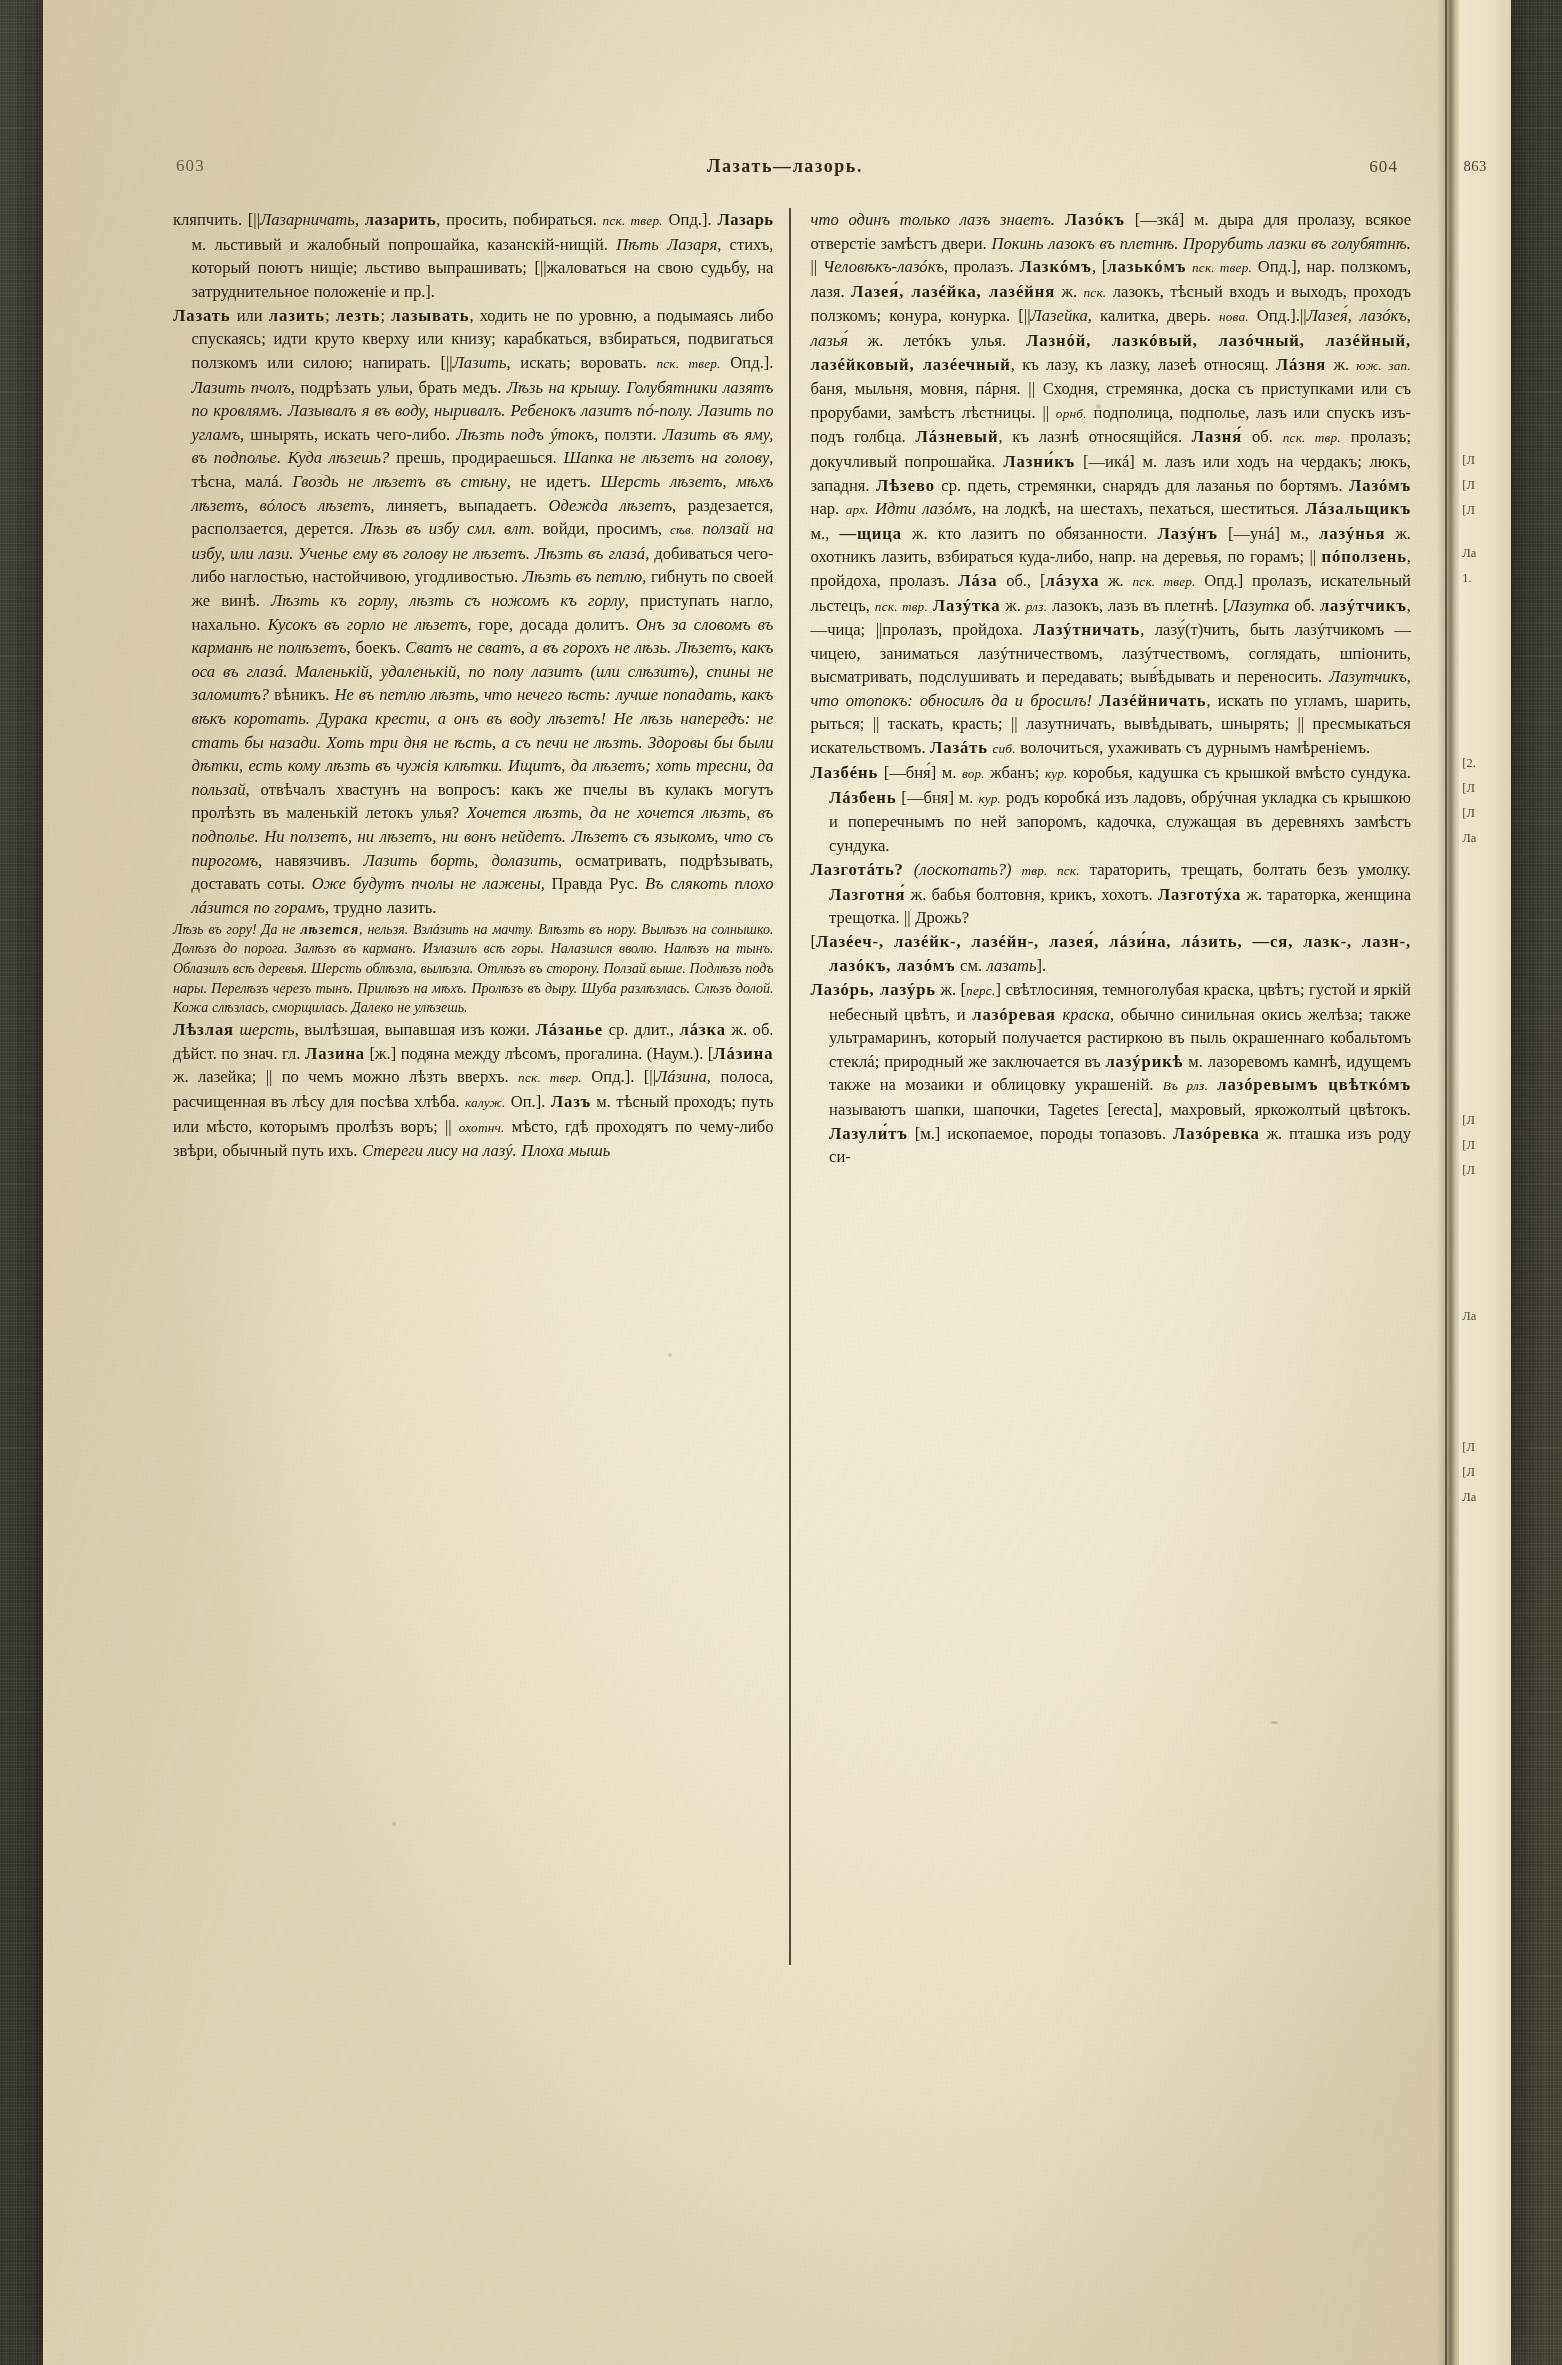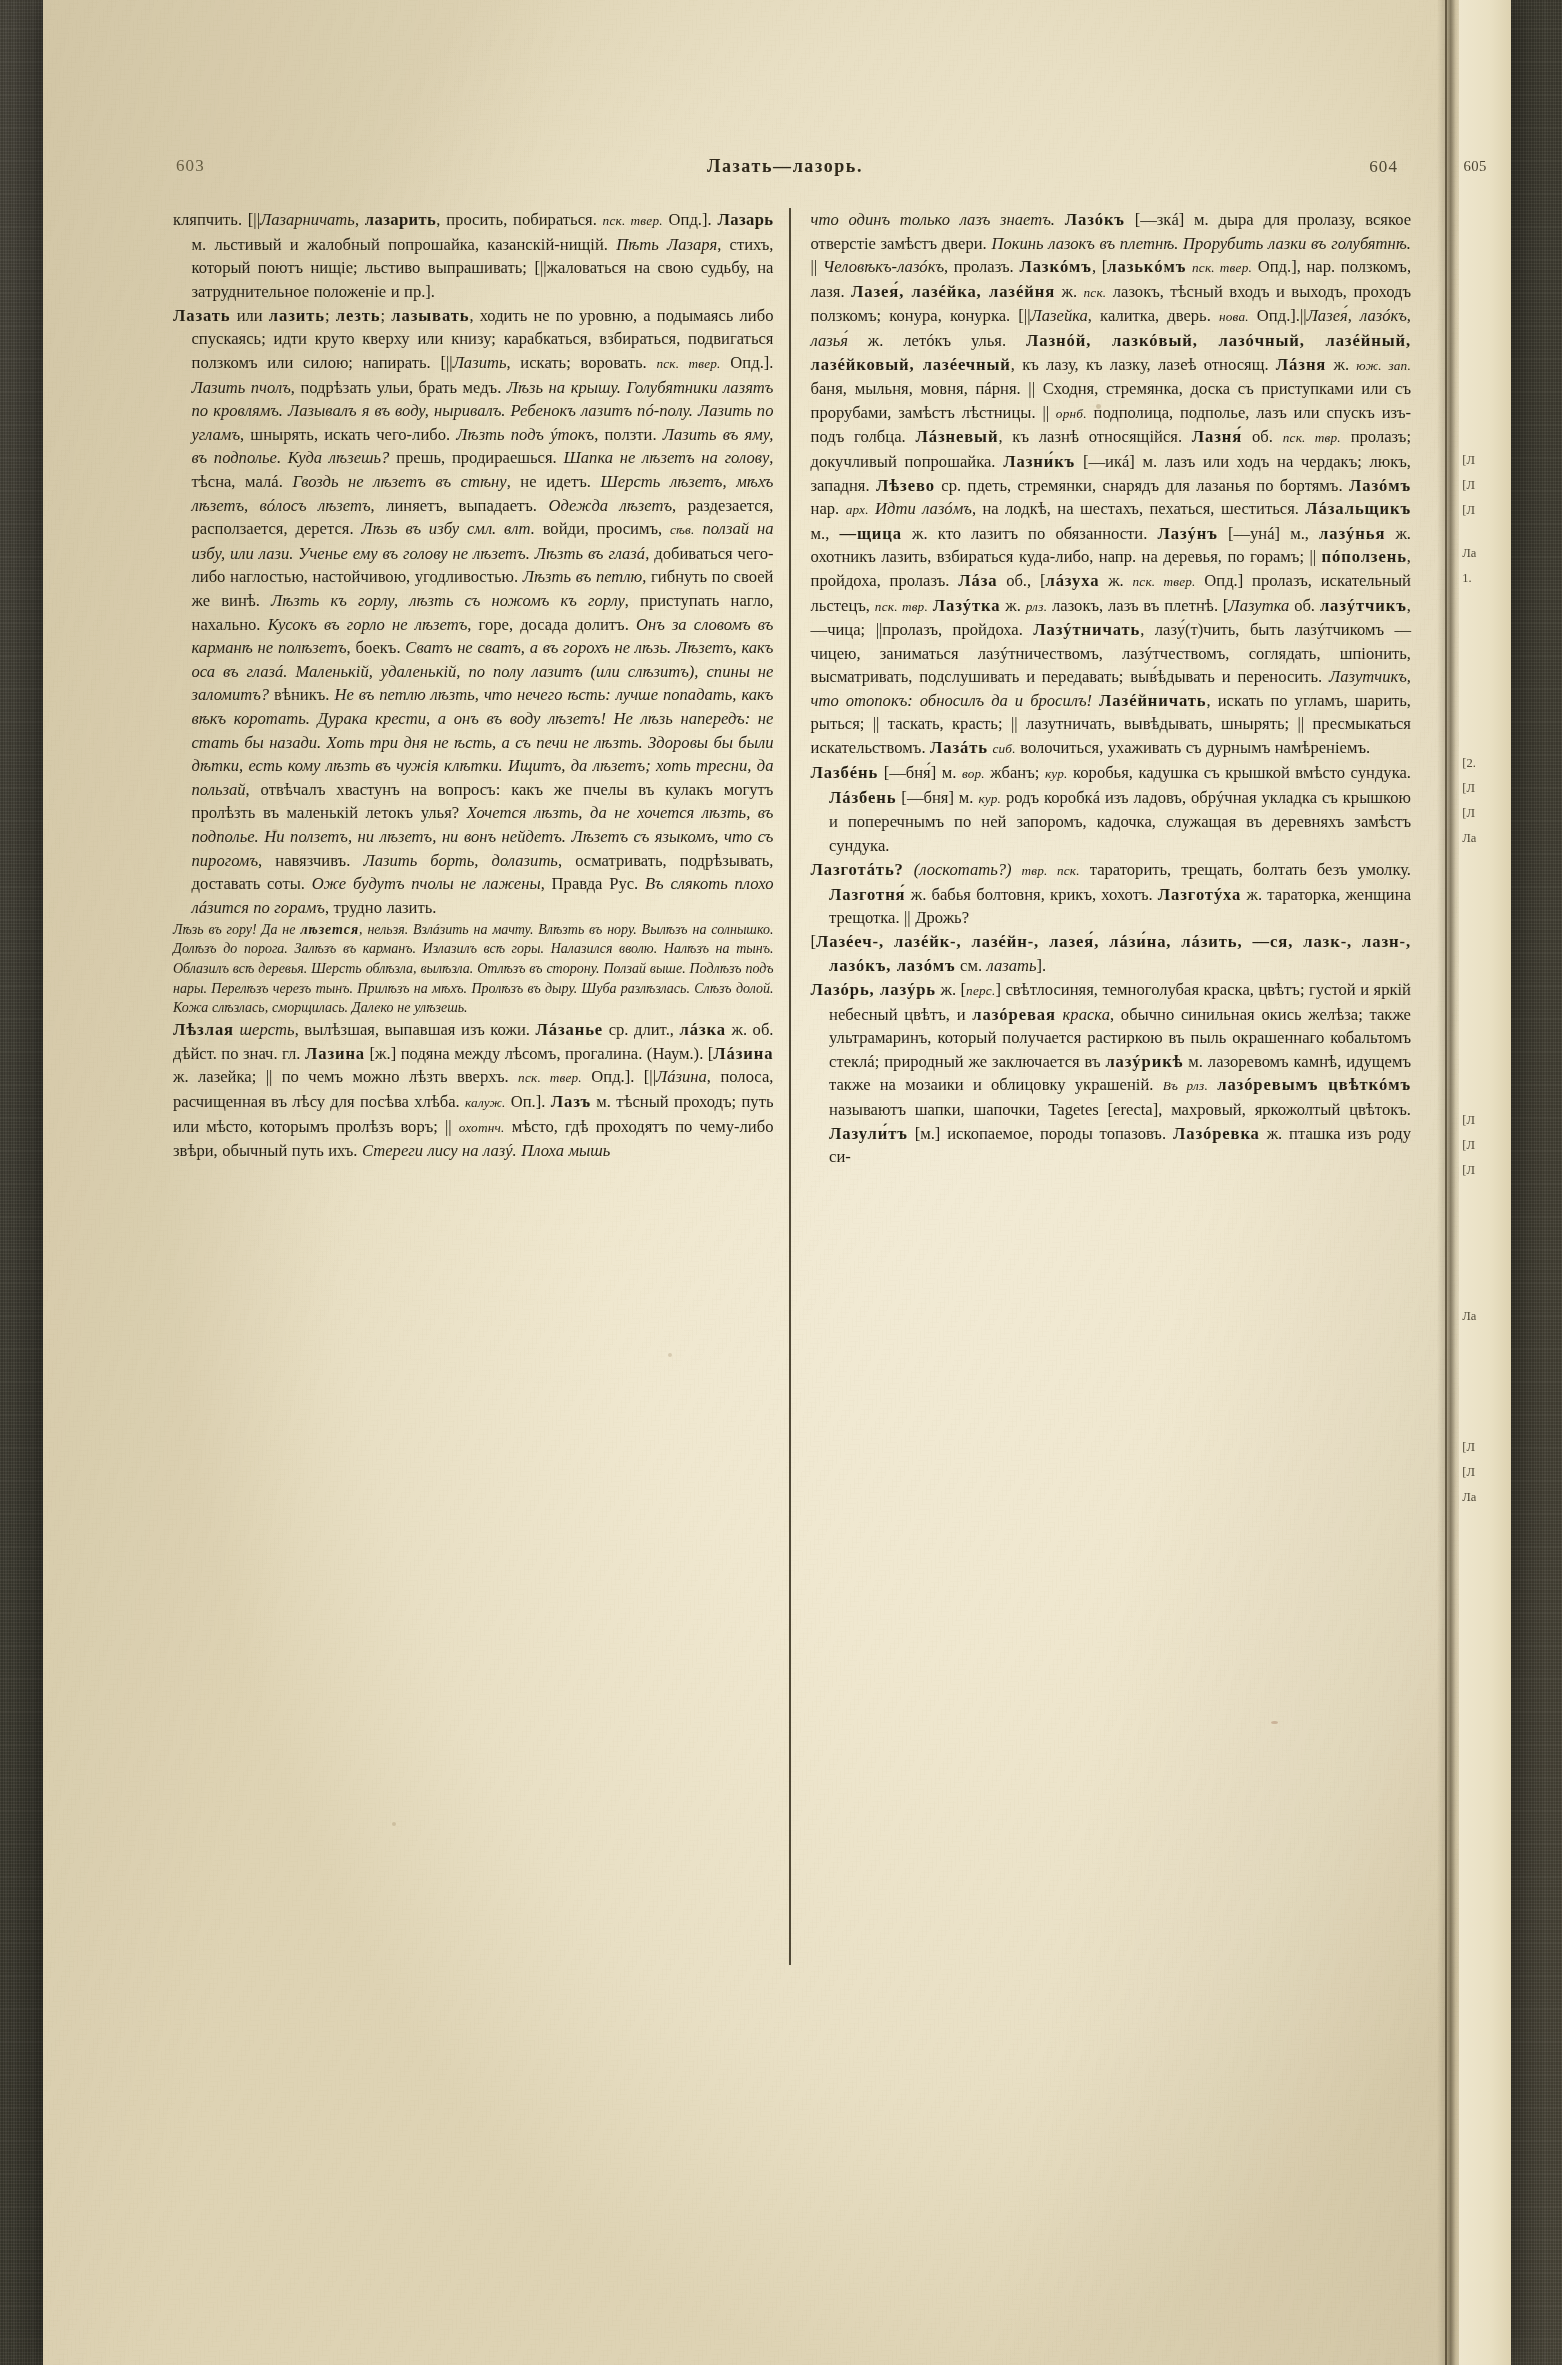--- a/index.html
+++ b/index.html
@@ -251,21 +251,21 @@
     <div class="spot" style="left:625px;top:1353px;width:3.8px;height:3.8px;background:rgba(120,92,48,0.2);"></div>
     <div class="spot" style="left:1228px;top:1721px;width:6.5px;height:3.3px;background:rgba(138,80,52,0.28);"></div>
     <div class="spot" style="left:349px;top:1822px;width:4.4px;height:4.4px;background:rgba(120,92,48,0.2);"></div>
 
     <div class="ink-fade"></div>
 
     <div class="gutter"></div>
     <div class="gutter-line"></div>
 
     <div class="next-page">
-      <span class="np-num">605</span>
+      <span class="np-num">863</span>
       <span class="np-line" style="top:453px">[Л</span>
       <span class="np-line" style="top:478px">[Л</span>
       <span class="np-line" style="top:503px">[Л</span>
       <span class="np-line" style="top:546px">Ла</span>
       <span class="np-line" style="top:571px">1.</span>
       <span class="np-line" style="top:756px">[2.</span>
       <span class="np-line" style="top:781px">[Л</span>
       <span class="np-line" style="top:806px">[Л</span>
       <span class="np-line" style="top:831px">Ла</span>
       <span class="np-line" style="top:1113px">[Л</span>

